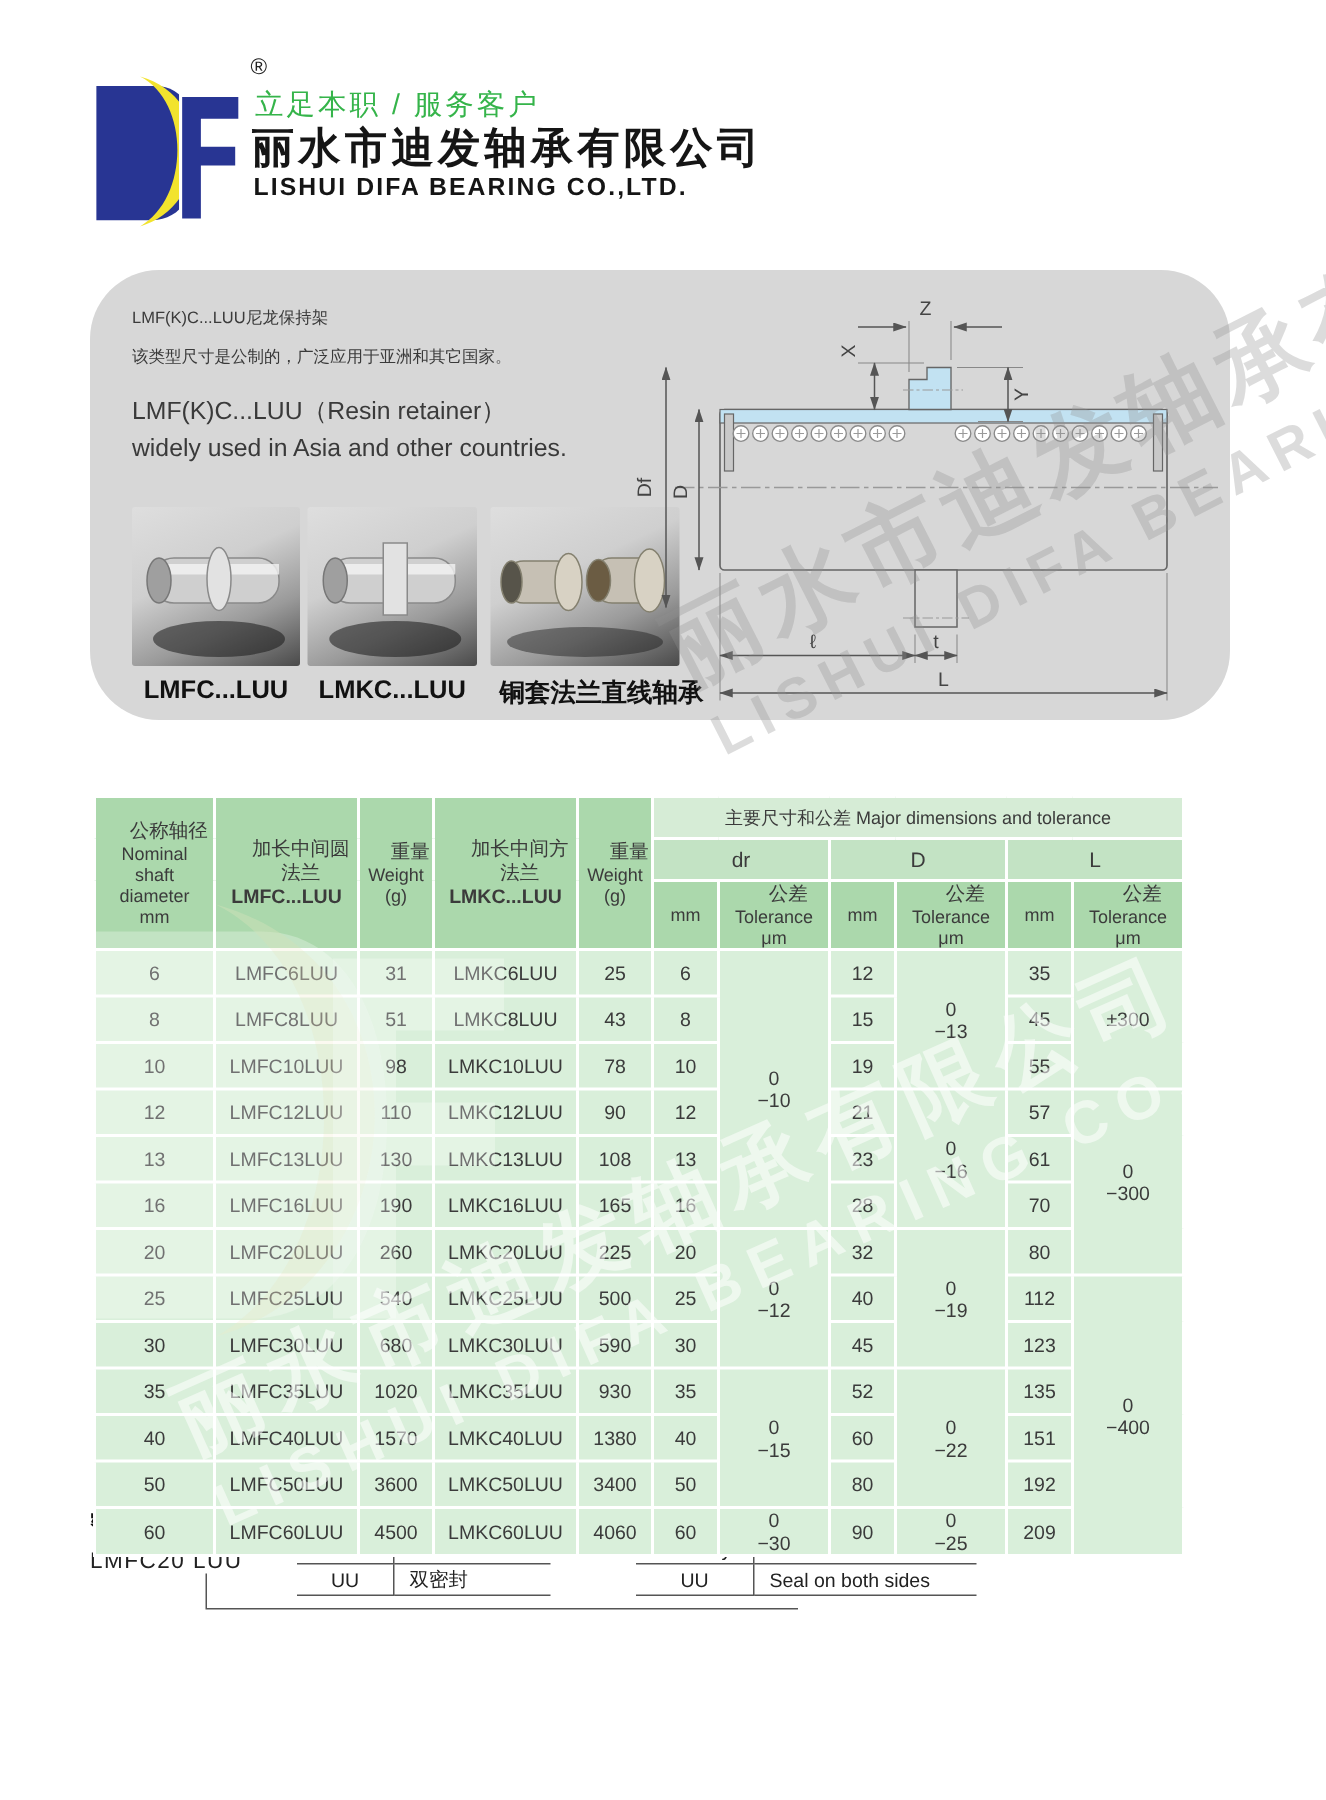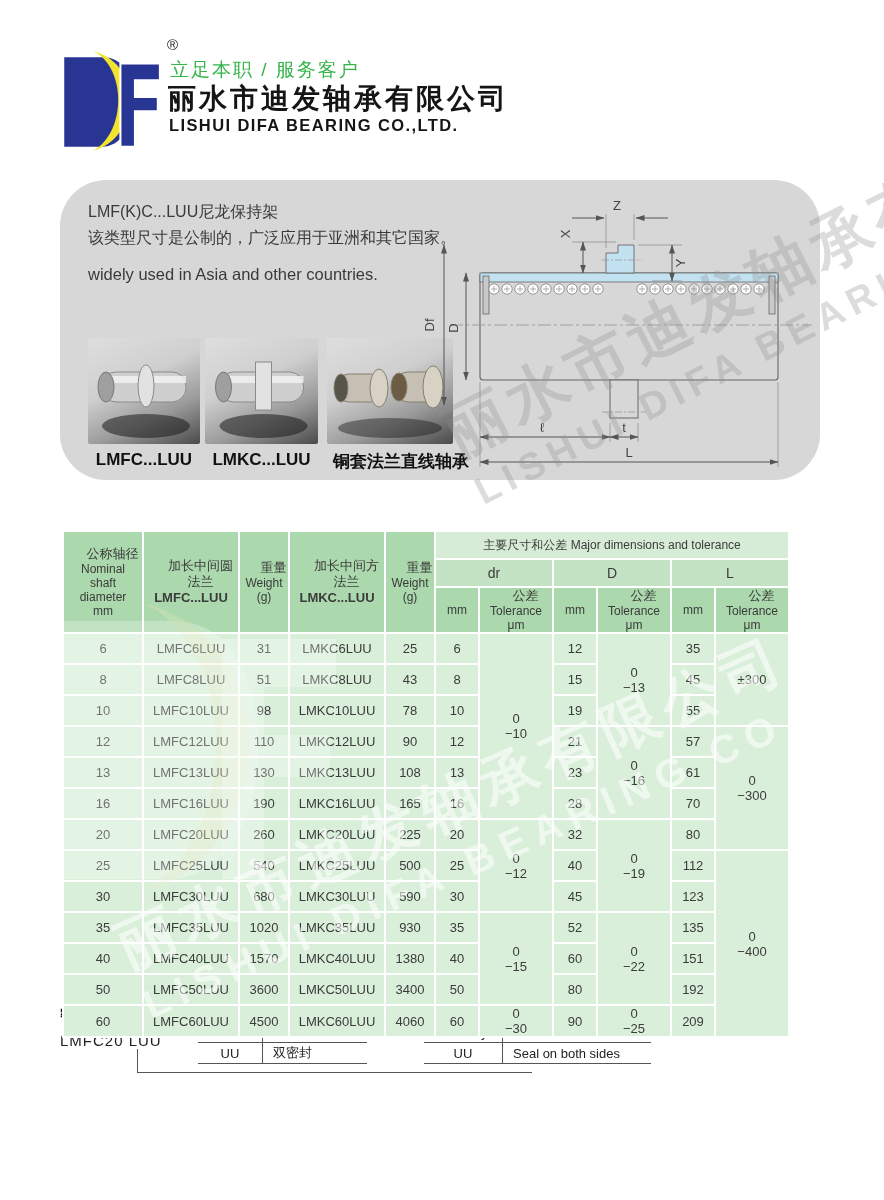--- a/index.html
+++ b/index.html
@@ -10,21 +10,21 @@
   }
   .abs{position:absolute;}
   
   .logo{left:58px;top:46px;width:104px;height:110px;}
   .reg-mark{left:167px;top:36px;font-size:15px;color:#222;}
   .slogan{left:170px;top:57px;font-size:19px;font-weight:normal;color:var(--green-accent,#35b44a);letter-spacing:2px;}
   .company-cn{left:168px;top:80px;font-size:28px;font-weight:bold;color:#151515;letter-spacing:3px;}
   .company-en{left:169px;top:116px;font-size:16.5px;font-weight:bold;color:#151515;letter-spacing:1.4px;}
   
   .panel{left:60px;top:180px;width:760px;height:300px;background:#d7d7d7;border-radius:46px;}
-  .intro-cn{left:88px;top:199px;font-size:16px;line-height:26px;color:#3a3a3a;}
+  .intro-cn{left:88px;top:199px;font-size:11px;line-height:26px;color:#3a3a3a;}
   .intro-en{left:88px;top:262px;font-size:16.5px;line-height:25px;color:#3a3a3a;}
   .photo{top:338px;height:106px;border-radius:2px;
     background:linear-gradient(155deg,#dedede 0%,#cfcfcf 40%,#9a9a9a 70%,#4a4a4a 100%);}
   .photo svg{width:100%;height:100%;}
   .caption{top:450px;font-size:17px;font-weight:bold;color:#111;text-align:center;}
   
   .drawing{left:420px;top:190px;width:400px;height:288px;}
   .drawing text{font-size:13px;fill:#444;font-family:"Liberation Sans","DejaVu Sans",sans-serif;}
   
   .wm{pointer-events:none;font-weight:bold;white-space:nowrap;z-index:4;}
@@ -82,20 +82,21 @@
 <div class="abs company-cn">丽水市迪发轴承有限公司</div>
 <div class="abs company-en">LISHUI DIFA BEARING CO.,LTD.</div>
 
 <div class="abs panel"></div>
 
 <div class="abs intro-cn">
   <div>LMF(K)C...LUU尼龙保持架</div>
   <div>该类型尺寸是公制的，广泛应用于亚洲和其它国家。</div>
 </div>
 <div class="abs intro-en">
+  <div>LMF(K)C...LUU（Resin retainer）</div>
   <div>widely used in Asia and other countries.</div>
 </div>
 
 <div class="abs photo" style="left:88px;width:112px;">
   <svg viewBox="0 0 112 106">
     <ellipse cx="58" cy="88" rx="44" ry="12" fill="#1a1a1a" opacity=".55"></ellipse>
     <rect x="14" y="34" width="84" height="30" rx="14" fill="#cfcfcf" stroke="#8a8a8a"></rect>
     <rect x="14" y="38" width="84" height="7" fill="#f2f2f2" opacity=".8"></rect>
     <ellipse cx="18" cy="49" rx="8" ry="15" fill="#9f9f9f" stroke="#777"></ellipse>
     <ellipse cx="58" cy="48" rx="8" ry="21" fill="#e2e2e2" stroke="#8a8a8a"></ellipse>

